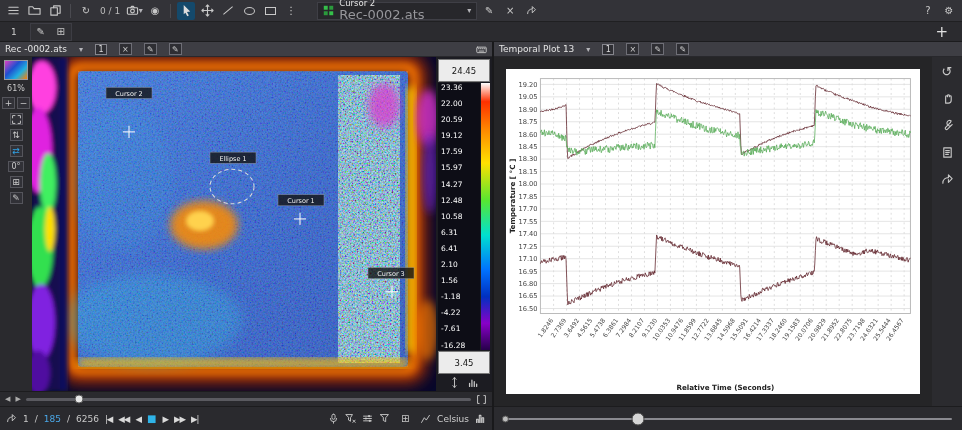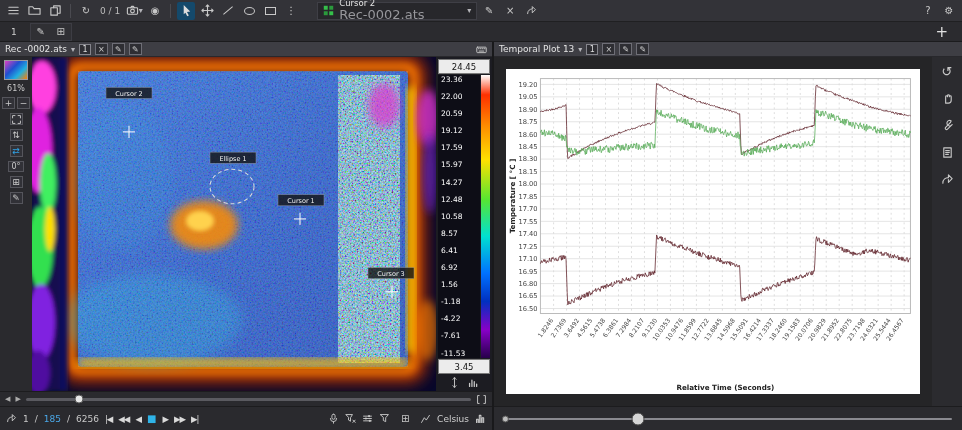--- a/index.html
+++ b/index.html
@@ -25,37 +25,37 @@
   
   .subbar{height:20px;background:#2b2b2f;display:flex;align-items:center;padding:0 6px;gap:8px;border-bottom:1px solid #1c1c1e;flex:0 0 20px}
   .ws-tab{font-size:9px;color:#cfcfcf;padding:0 5px}
   .mini-group{display:flex;border:1px solid #3d3d44;background:#303034}
   .mini-group .tbtn{height:16px;min-width:20px}
   .add-btn{margin-left:auto;font-size:15px;color:#e0e0e0;padding:0 8px}
   
   .main{flex:1;display:flex;min-height:0}
   .left-panel{width:494px;display:flex;flex-direction:column;border-right:2px solid #19191b;background:#252527}
   .right-panel{flex:1;display:flex;flex-direction:column;background:#252527;min-width:0}
-  .phead{height:15px;background:#3e3e44;display:flex;align-items:center;gap:4px;padding:0 5px;font-size:9px;color:#e4e4e4;border-bottom:1px solid #28282c;flex:0 0 15px}
+  .phead{height:15px;background:#3e3e44;display:flex;align-items:center;gap:12px;padding:0 5px;font-size:9px;color:#e4e4e4;border-bottom:1px solid #28282c;flex:0 0 15px}
   .badge{min-width:12px;height:11px;border:1px solid #85858c;background:#2e2e33;color:#ddd;font-size:8px;display:flex;align-items:center;justify-content:center;padding:0 1px}
   .hbtn{width:13px;height:12px;border:1px solid #6e6e76;background:#2e2e33;color:#ccc;font-size:8px;display:flex;align-items:center;justify-content:center}
   .spacer{flex:1}
   
   .left-body{flex:1;display:flex;min-height:0}
   .toolstrip{width:32px;background:#2a2a2e;display:flex;flex-direction:column;align-items:center;padding:3px 0;gap:4px;font-size:8px;flex:0 0 32px}
   .thumb{width:24px;height:20px;border:1px solid #9a9aa0;background:linear-gradient(135deg,#e040c0,#2050d0 38%,#20b0e0 68%,#ff8000)}
   .zrow{display:flex;gap:2px}
   .sbtn{width:13px;height:12px;display:flex;align-items:center;justify-content:center;border:1px solid #55555c;background:#313137;color:#ccc;font-size:9px}
   .rot{font-size:8px;border:1px solid #55555c;padding:0 2px;background:#313137;color:#ccc}
   .blue{color:#2fa3e8}
   .viewer{flex:1;position:relative;min-width:0;background:#000}
   .viewer svg.thermal{width:100%;height:100%;display:block}
   
   .scale-col{width:56px;background:#1c1c22;display:flex;flex-direction:column;padding:1px;flex:0 0 56px}
-  .scale-box{height:15px;background:#ececec;color:#131313;font-size:8.5px;display:flex;align-items:center;justify-content:center;border:1px solid #7a7a7a;margin:1px}
+  .scale-box{height:23px;background:#ececec;color:#131313;font-size:8.5px;display:flex;align-items:center;justify-content:center;border:1px solid #7a7a7a;margin:1px}
   .scale-mid{flex:1;display:flex;min-height:0;margin:0 1px}
   .scale-ticks{flex:1;display:flex;flex-direction:column;justify-content:space-between;background:#0d0d16;color:#fff;font-size:7.5px;padding:1px 0 1px 3px;line-height:1}
   .scale-bar{width:9px;margin-left:1px;background:linear-gradient(180deg,#ffffff 0%,#ff3000 7%,#ff8c00 18%,#ffe100 30%,#57e631 44%,#00e0d0 57%,#0072ff 70%,#0030c0 80%,#8800c8 90%,#26004a 100%)}
   .scale-icons{height:15px;display:flex;align-items:center;justify-content:center;gap:8px}
   
   .framebar{height:15px;display:flex;align-items:center;gap:5px;padding:0 5px;background:#2a2a2e;border-top:1px solid #1c1c1e;flex:0 0 15px}
   .track{flex:1;height:3px;background:#5a5a60;position:relative;border-radius:2px}
   .handle{position:absolute;top:50%;transform:translate(-50%,-50%);width:9px;height:9px;border-radius:50%;background:#e8e8e8;border:1px solid #555}
   .chev{font-size:7px;color:#aaa}
   .transport{height:24px;display:flex;align-items:center;gap:6px;padding:0 6px;background:#2a2a2e;border-top:1px solid #1c1c1e;font-size:9px;flex:0 0 24px}
@@ -322,28 +322,28 @@
             <div class="scale-ticks">
               <span>23.36</span>
               <span>22.00</span>
               <span>20.59</span>
               <span>19.12</span>
               <span>17.59</span>
               <span>15.97</span>
               <span>14.27</span>
               <span>12.48</span>
               <span>10.58</span>
-              <span>8.57</span>
+              <span>6.31</span>
               <span>6.41</span>
-              <span>6.92</span>
+              <span>2.10</span>
               <span>1.56</span>
               <span>-1.18</span>
               <span>-4.22</span>
               <span>-7.61</span>
-              <span>-11.53</span>
+              <span>-16.28</span>
             </div>
             <div class="scale-bar"></div>
           </div>
           <div class="scale-box">3.45</div>
           <div class="scale-icons">
             <svg class="ic sm" viewBox="0 0 14 14">
                 <path d="M7 1v12M7 1L5 3M7 1l2 2M7 13l-2-2M7 13l2-2"></path>
               </svg>
             <svg class="ic sm" viewBox="0 0 14 14">
                 <path d="M2 12V8M5 12V4M8 12V6M11 12V9" stroke-width="1.6"></path>

